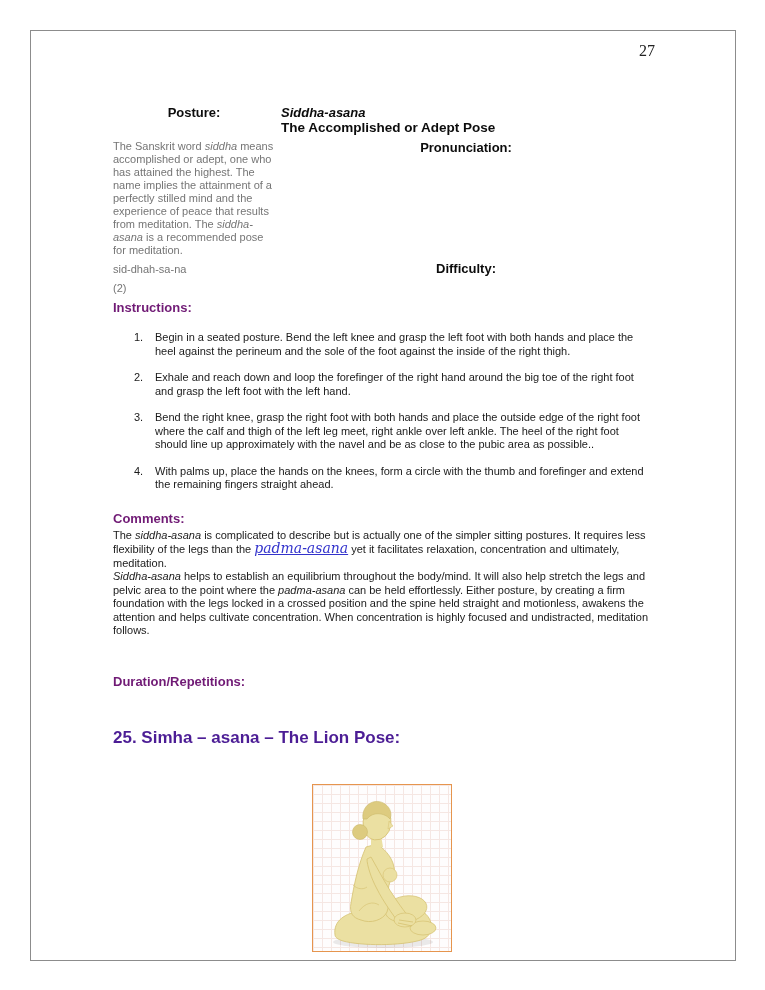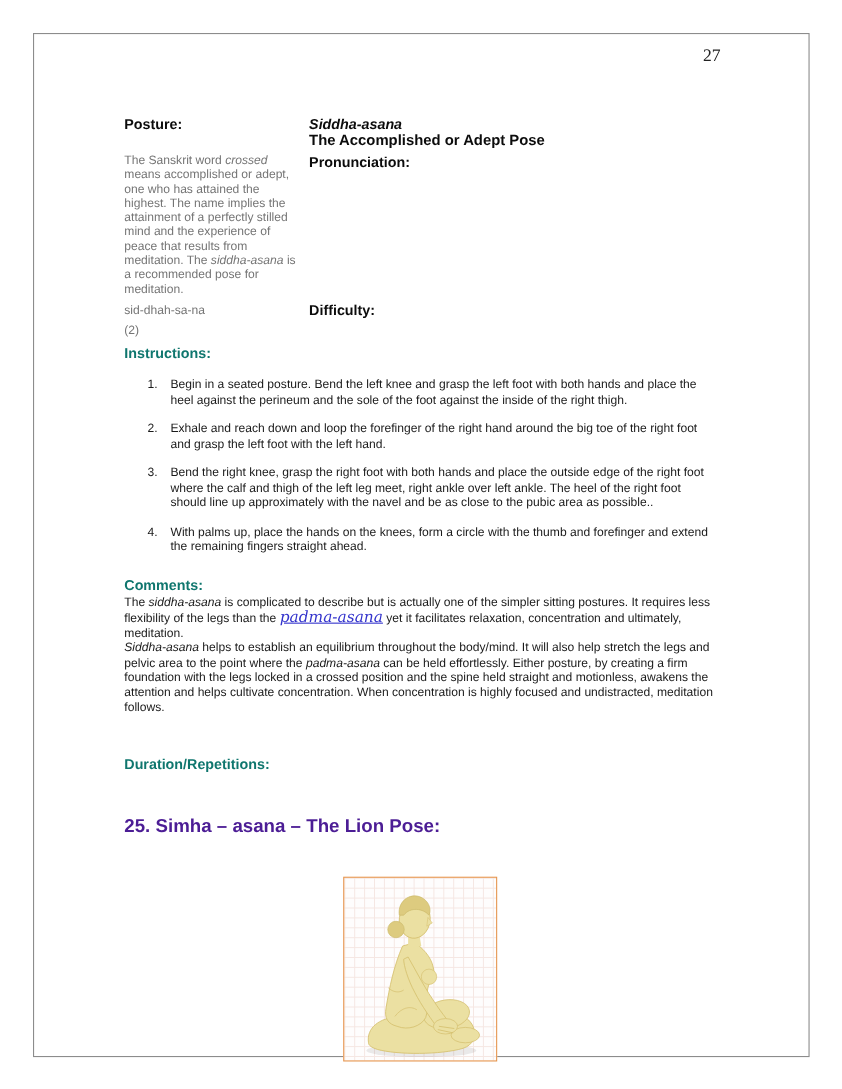--- a/index.html
+++ b/index.html
@@ -4,31 +4,31 @@
 <style>
   * { margin:0; padding:0; box-sizing:border-box; }
   body { background:#ffffff; font-family:"Liberation Sans", sans-serif; color:#111; }
   .page { position:relative; width:765px; height:990px; background:#fff; overflow:hidden; }
   .sheet { position:absolute; left:30px; top:30px; width:706px; height:931px; border:1px solid #8c8c8c; background:#fff; }
   .pagenum { position:absolute; top:11px; right:80px; font-family:"Liberation Serif", serif; font-size:16px; color:#222; }
   .content { padding:74px 84px 0 82px; }
 
   
   .details { display:grid; grid-template-columns:162px 1fr; column-gap:6px; row-gap:4px; }
-  .dlabel { font-weight:bold; font-size:13px; line-height:15px; text-align:left; color:#0c0c0c; }
+  .dlabel { font-weight:bold; font-size:13px; line-height:15px; text-align:center; color:#0c0c0c; }
   .dvalue { font-size:11px; line-height:13px; color:#757575; }
   .posture-name { font-size:13px; line-height:15px; font-weight:bold; font-style:italic; color:#0c0c0c; }
   .posture-sub { font-size:13.5px; line-height:16px; font-weight:bold; color:#0c0c0c; }
   .trans { max-width:334px; }
   .val-pad { padding-top:2px; }
 
   .it { font-style:italic; }
   .link { font-family:"DejaVu Serif", serif; font-style:italic; font-size:14px; color:#3333cc; text-decoration:underline; cursor:pointer; }
 
-  h3.sec { font-size:13px; line-height:16px; font-weight:bold; color:#0f766e; }
+  h3.sec { font-size:13px; line-height:16px; font-weight:bold; color:#701a75; }
   .body-txt { font-size:11px; line-height:13.5px; color:#1a1a1a; }
 
   .instructions-heading { margin-top:5px; }
   .ins-list { margin-top:15px; margin-left:21px; }
   .ins-item { display:flex; margin-bottom:13px; }
   .ins-num { width:21px; flex:0 0 21px; font-size:11px; line-height:13.5px; color:#1a1a1a; }
   .ins-text { max-width:497px; }
 
   .comments-heading { margin-top:19px; }
   .cpar1 { margin-top:2px; max-width:545px; }
@@ -60,21 +60,21 @@
 
     <div class="content">
 
       <div class="details">
         <div class="dlabel">Posture:</div>
         <div>
           <div class="posture-name">Siddha-asana</div>
           <div class="posture-sub">The Accomplished or Adept Pose</div>
         </div>
 
-        <div class="dvalue trans"><span>The Sanskrit word </span><span class="it">crossed</span><span> means accomplished or adept, one who has attained the highest. The name implies the attainment of a perfectly stilled mind and the experience of peace that results from meditation. The </span><span class="it">siddha-asana</span><span> is a recommended pose for meditation.</span></div>
+        <div class="dvalue trans"><span>The Sanskrit word </span><span class="it">siddha</span><span> means accomplished or adept, one who has attained the highest. The name implies the attainment of a perfectly stilled mind and the experience of peace that results from meditation. The </span><span class="it">siddha-asana</span><span> is a recommended pose for meditation.</span></div>
 
         <div class="dlabel">Pronunciation:</div>
         <div class="dvalue val-pad">sid-dhah-sa-na</div>
 
         <div class="dlabel">Difficulty:</div>
         <div class="dvalue val-pad">(2)</div>
       </div>
 
       <h3 class="sec instructions-heading">Instructions:</h3>
       <div class="ins-list">

